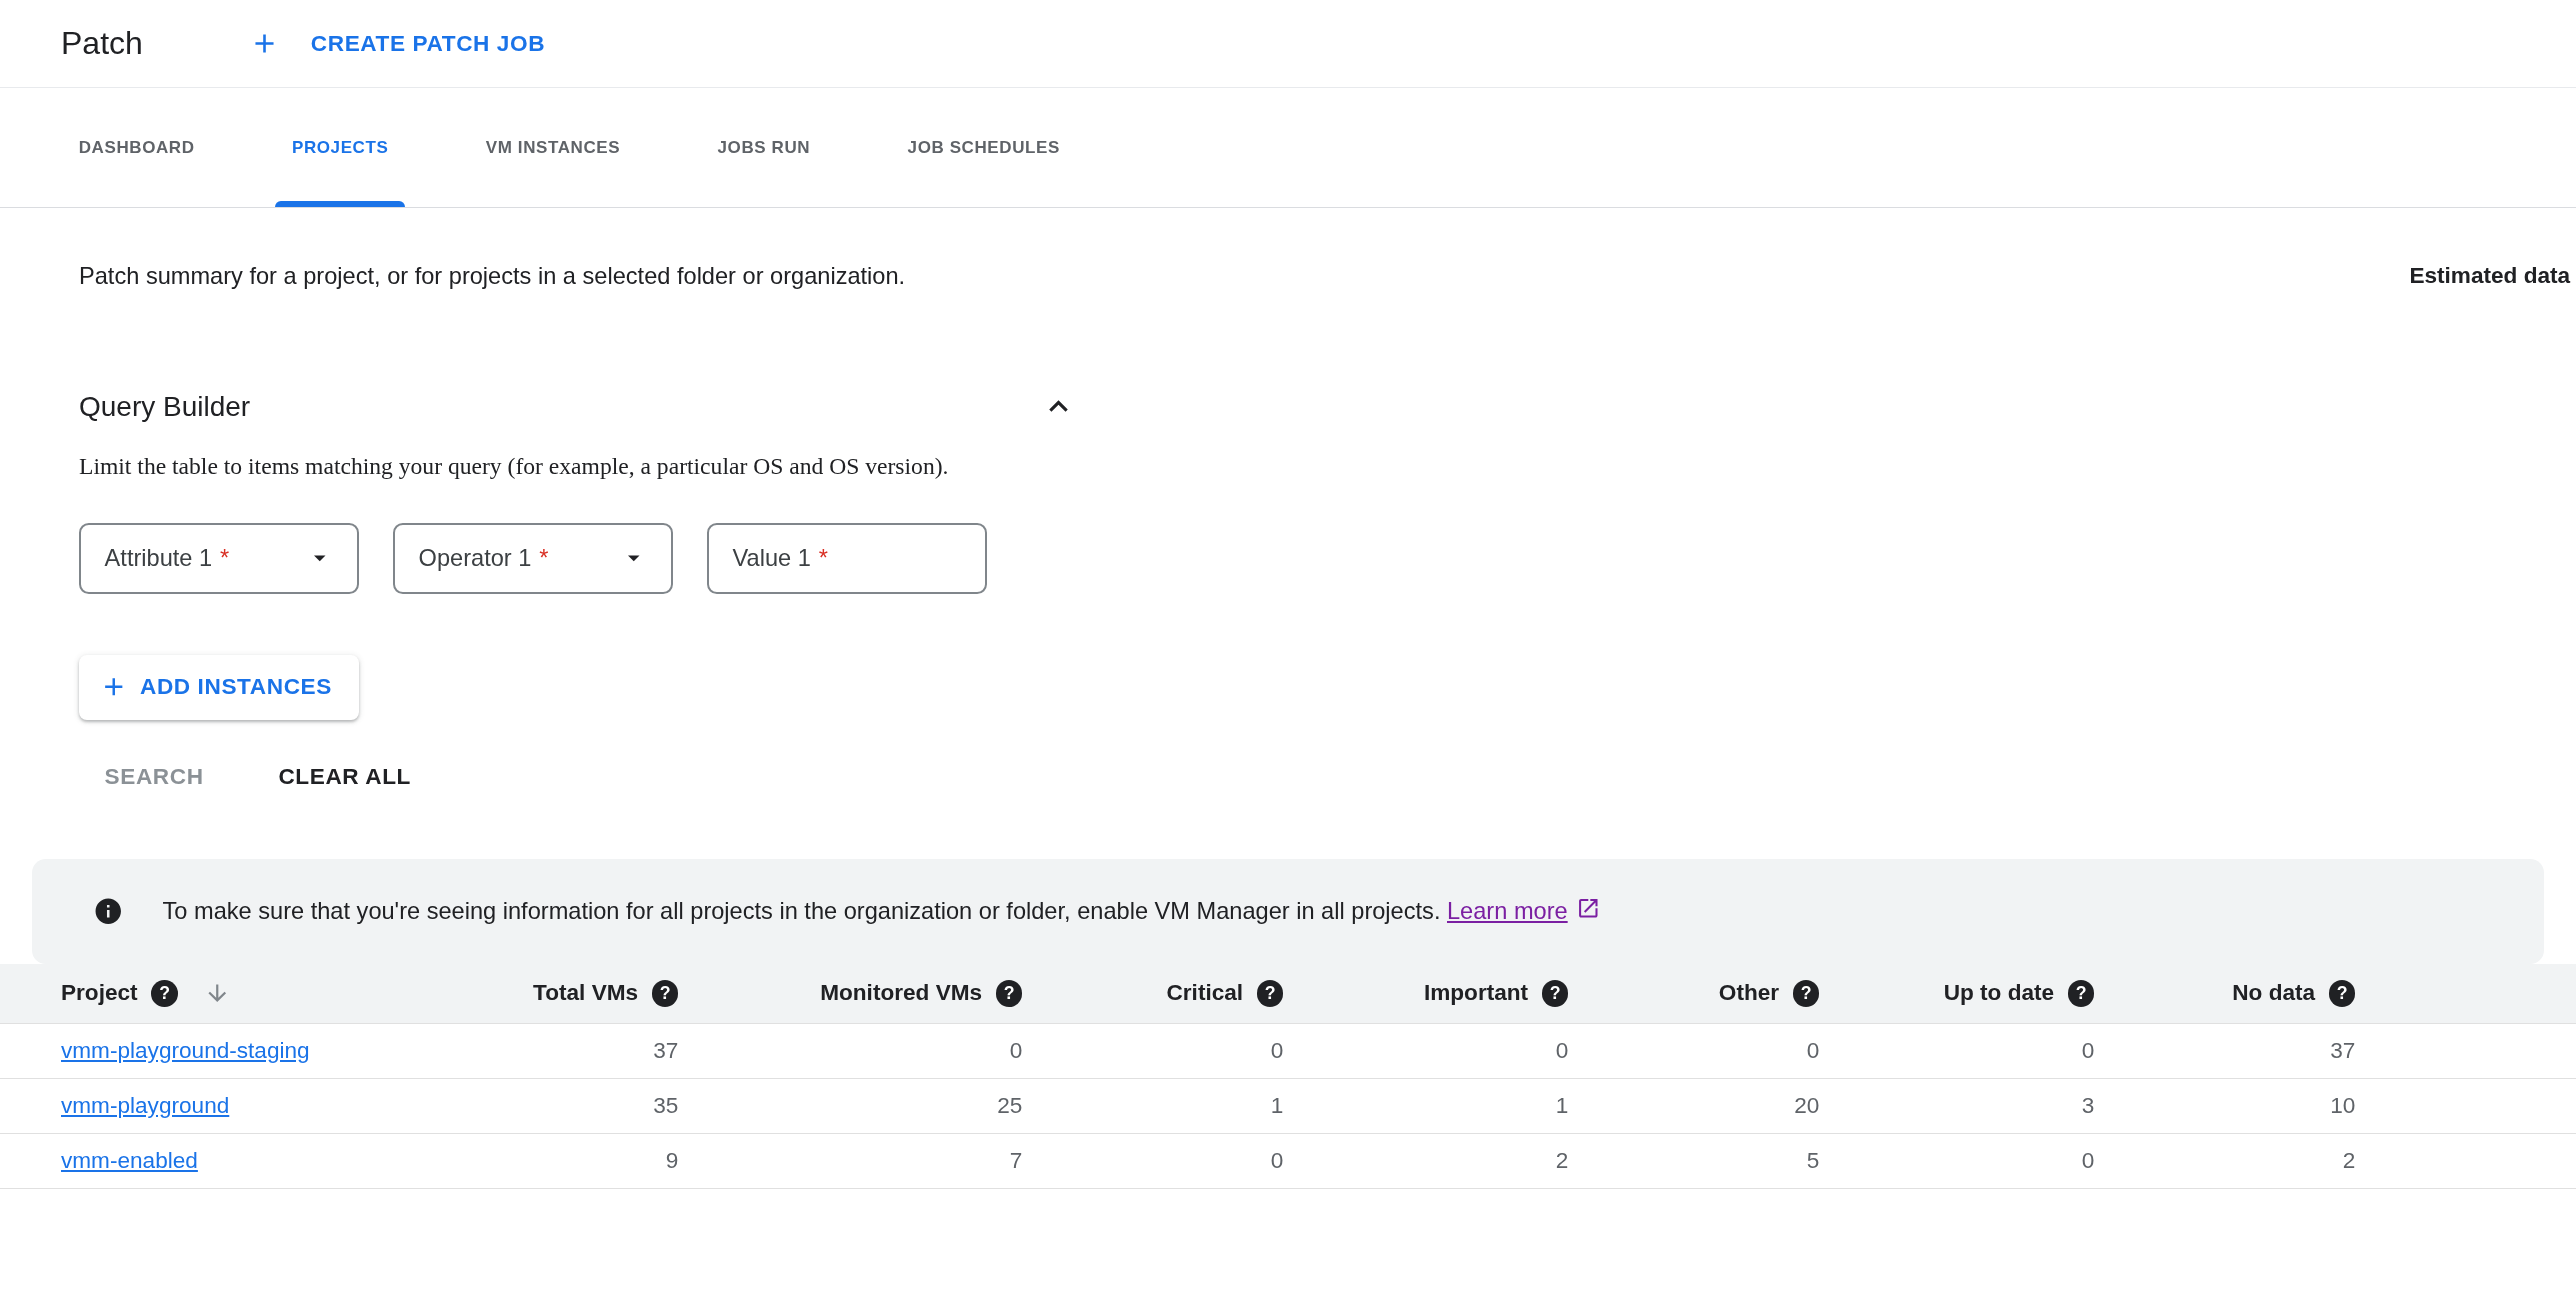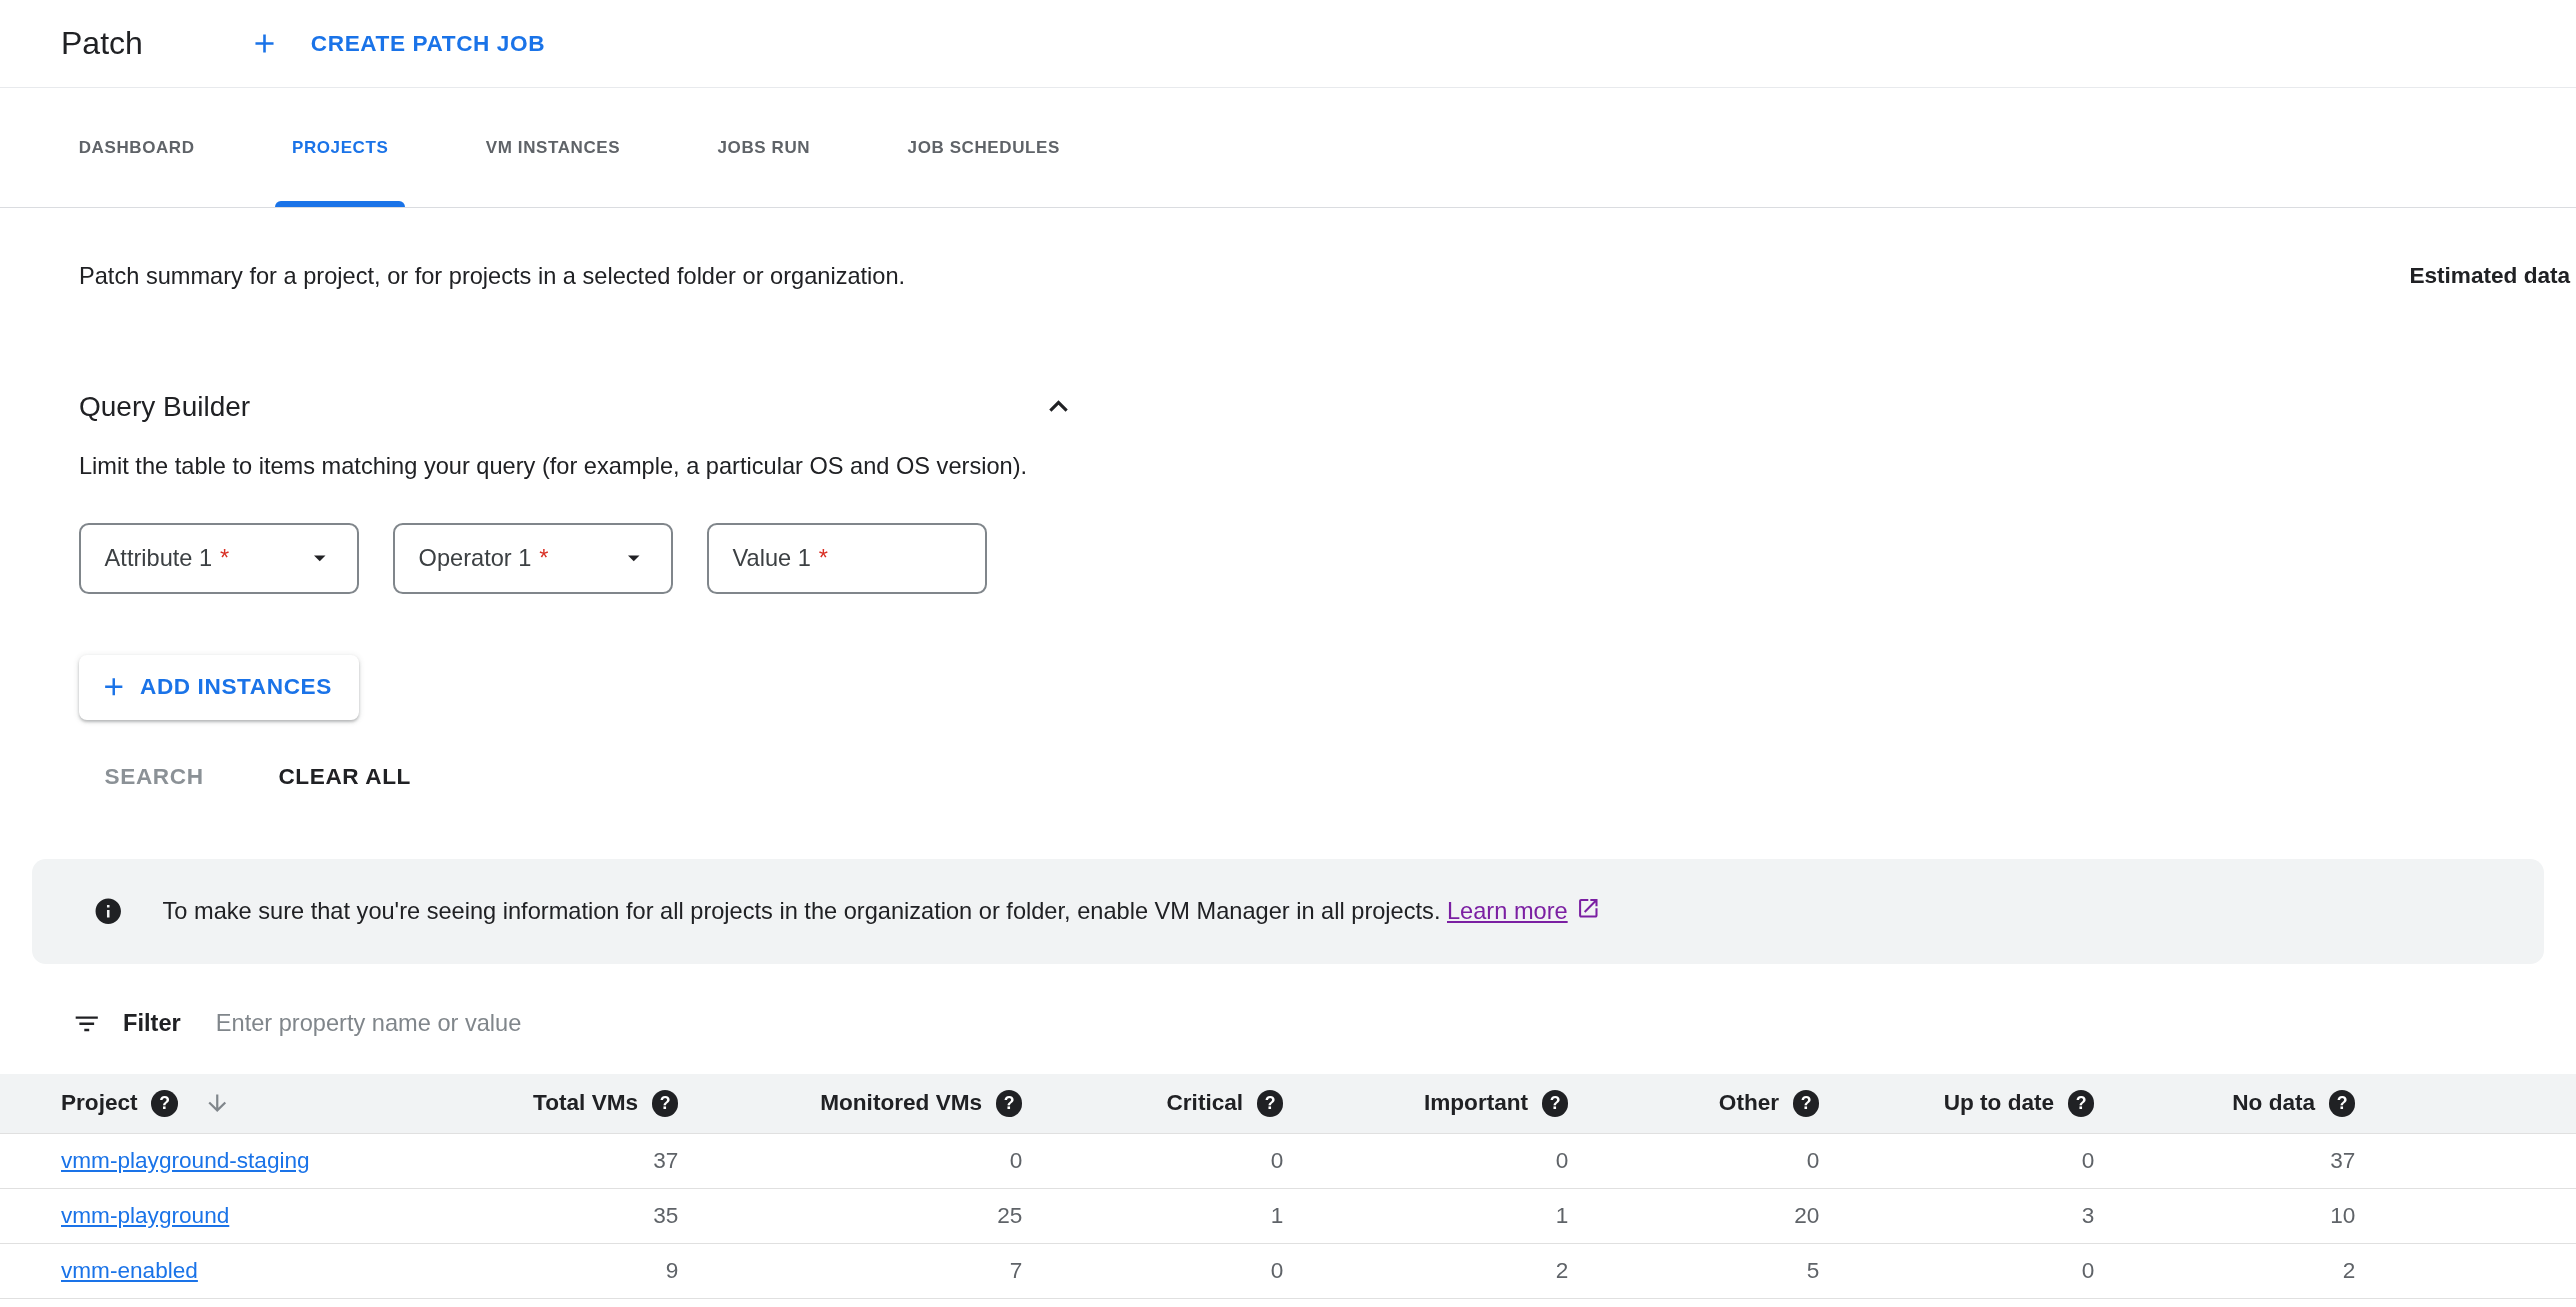--- a/index.html
+++ b/index.html
@@ -59,21 +59,21 @@
 
   
   .qb { padding-left: 79px; }
   .qb-header {
     margin-top: 98px;
     width: 998px;
     display: flex; justify-content: space-between; align-items: center;
   }
   .qb-title { font-size: 28px; font-weight: 400; }
   .collapse-btn { background: none; border: none; cursor: pointer; padding: 0; }
-  .qb-desc { margin-top: 27.5px; font-size: 23.6px; color: #202124; }
+  .qb-desc { margin-top: 27.5px; font-size: 23.6px; color: #202124; font-family: Liberation Serif, serif; }
   .qb-fields { margin-top: 43px; display: flex; gap: 34px; }
   .field {
     width: 280px; height: 71px;
     border: 2px solid #80868b; border-radius: 9.8px;
     display: flex; align-items: center;
     padding: 0 23.6px;
     font-size: 23.6px; color: #3c4043;
     background: #fff; cursor: pointer;
   }
   .field .req { color: #d93025; margin-left: 7.9px; }
@@ -253,31 +253,20 @@
         <span>Learn more</span>
         <span>
           <svg width="24.6" height="24.6" viewBox="0 0 24 24" fill="#7b1fa2">
               <path d="M19 19H5V5h7V3H5c-1.11 0-2 .9-2 2v14c0 1.1.89 2 2 2h14c1.1 0 2-.9 2-2v-7h-2v7zM14 3v2h3.59l-9.83 9.83 1.41 1.41L19 6.41V10h2V3h-7z"></path>
             </svg>
         </span>
       </a>
     </span>
   </div>
 
-  <div class="filter-row">
-    <button class="filter-btn">
-      <span>
-        <svg width="29.5" height="29.5" viewBox="0 0 24 24" fill="#202124">
-            <path d="M10 18h4v-2h-4v2zM3 6v2h18V6H3zm3 7h12v-2H6v2z"></path>
-          </svg>
-      </span>
-      <span>Filter</span>
-    </button>
-    <input class="filter-input" type="text" placeholder="Enter property name or value" style="">
-  </div>
 
   <table>
     <colgroup>
       <col style="width:462px">
         <col style="width:240px">
         <col style="width:344px">
       <col style="width:261px">
         <col style="width:285px">
         <col style="width:251px">
       <col style="width:275px">

